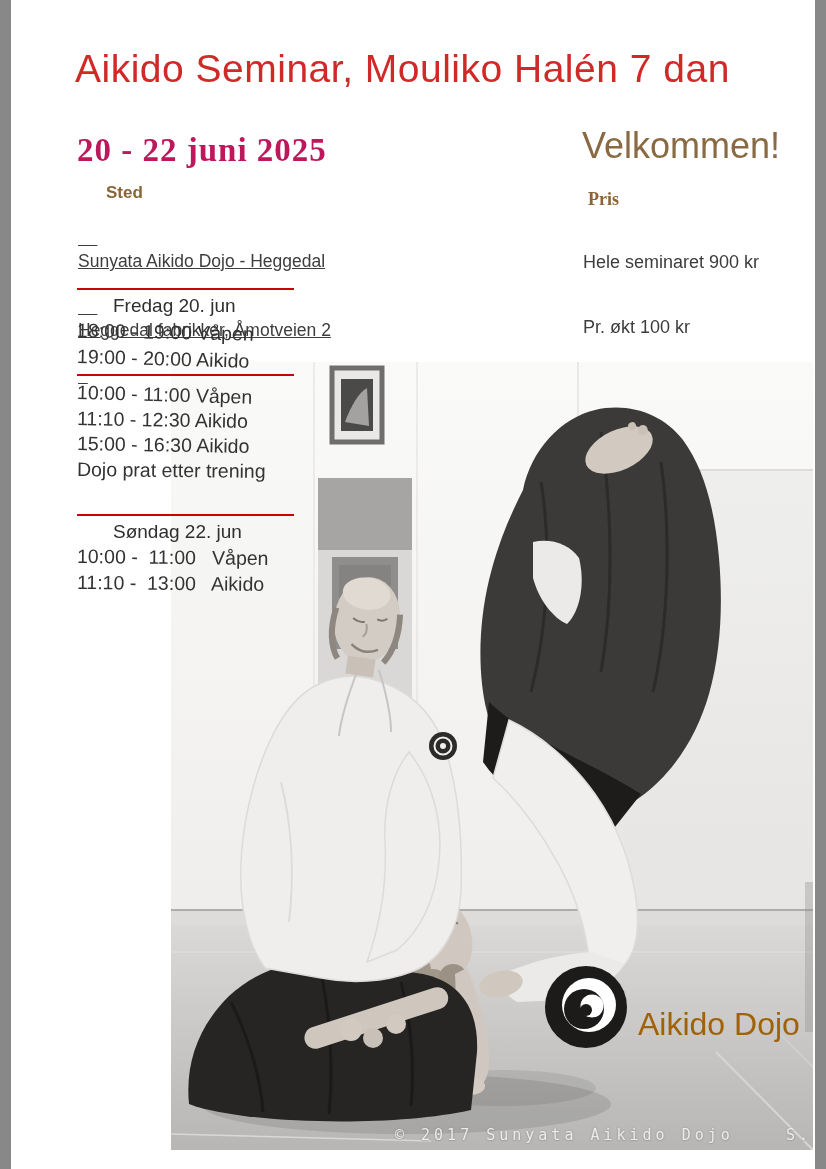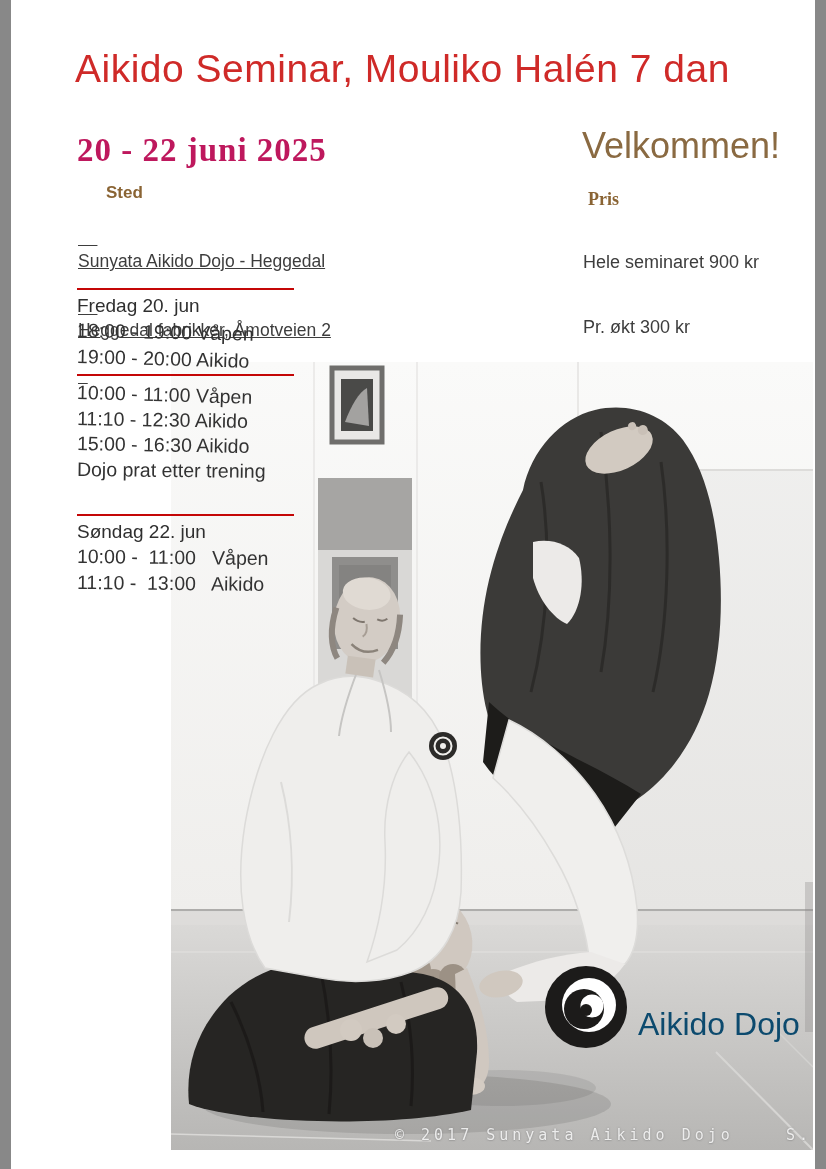--- a/index.html
+++ b/index.html
@@ -29,32 +29,32 @@
   .sted-label { left:67px; top:183px; }
   .sted-lines { left:67px; top:204px; font-size:17.5px; color:#3d3d3d; line-height:23px; white-space:pre;text-decoration:underline; }
   .pris-label { left:549px; top:189px; font-size:18px;font-family:Liberation Serif, serif; }
   .pris-lines { left:572px; top:209px; font-size:18px; color:#3d3d3d; line-height:21.5px; white-space:pre; }
 
   .day-block { width:240px; color:#333; }
   .block-f { left:66px; top:288px; }
   .block-l { left:66px; top:374px; }
   .block-s { left:66px; top:514px; }
   .rule { width:217px; height:2px; background:#c40606; margin-bottom:4px; }
-  .day-head { font-size:19px; color:#2f2f2f; line-height:24px; white-space:pre; }
+  .day-head { font-size:19px; color:#2f2f2f; line-height:24px; white-space:pre;margin-left:36px; }
   .sched-line { font-size:19.5px; line-height:25.5px; white-space:pre; transform-origin:left center; }
   .r0 { transform:rotate(1.2deg); }
   .r1 { transform:rotate(1.6deg); }
   .r2 { transform:rotate(1.0deg); }
   .r3 { transform:rotate(0.6deg); }
 
   .photo { left:160px; top:362px; width:642px; height:788px; }
   .photo svg { display:block; }
 
   .logo-text1 { left:627px; top:972px; font-size:32px; color:#272725; white-space:nowrap; }
-  .logo-text2 { left:627px; top:1006px; font-size:32px; color:#0c4a6e; white-space:nowrap; }
+  .logo-text2 { left:627px; top:1006px; font-size:32px; color:#a16207; white-space:nowrap; }
   .logo-mark { left:531px; top:965px; }
 
   .watermark {
     left:384px; top:1126px;
     font-family:"DejaVu Sans Mono","Liberation Mono",monospace;
     font-size:15px; letter-spacing:4px; white-space:pre;
     color:rgba(255,255,255,0.82);
     text-shadow:0 0 2px rgba(110,110,110,0.55), 0 1px 1px rgba(140,140,140,0.35);
   }
 </style>
@@ -70,21 +70,21 @@
 
   <div class="abs sect-label sted-label">Sted</div>
   <div class="abs sted-lines">
     <div>Sunyata Aikido Dojo - Heggedal</div>
     <div>Heggedal fabrikker, Åmotveien 2</div>
   </div>
 
   <div class="abs sect-label pris-label">Pris</div>
   <div class="abs pris-lines">
     <div>Hele seminaret 900 kr</div>
-    <div>Pr. økt 300 kr</div>
+    <div>Pr. økt 100 kr</div>
     <div>Åpen for alle.</div>
   </div>
 
   <div class="abs photo">
     <svg width="642" height="788" viewBox="0 0 642 788" xmlns="http://www.w3.org/2000/svg">
       <defs>
         <linearGradient id="wallG" x1="0" y1="0" x2="0" y2="1">
           <stop offset="0" stop-color="#fafaf9"></stop>
             <stop offset="1" stop-color="#efeeec"></stop>
         </linearGradient>

